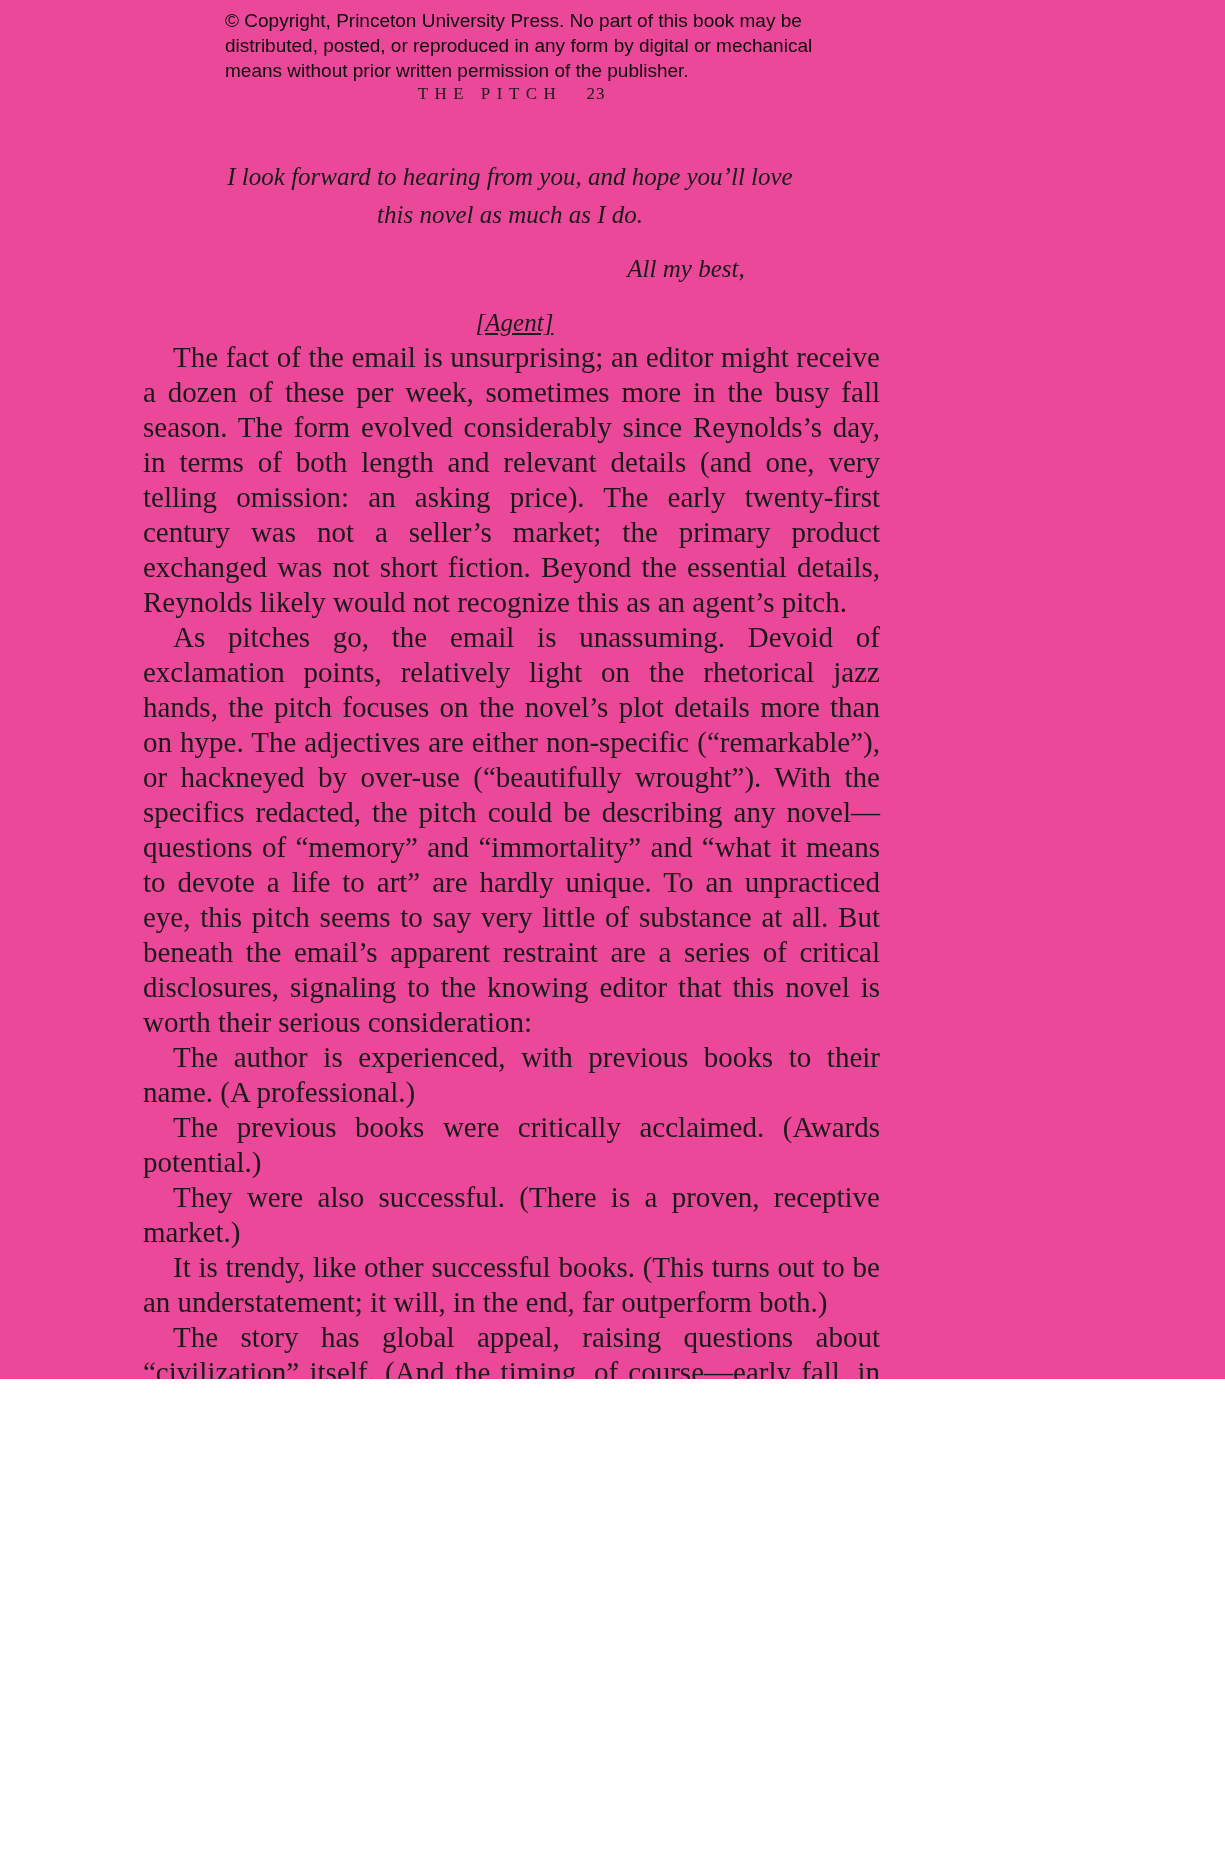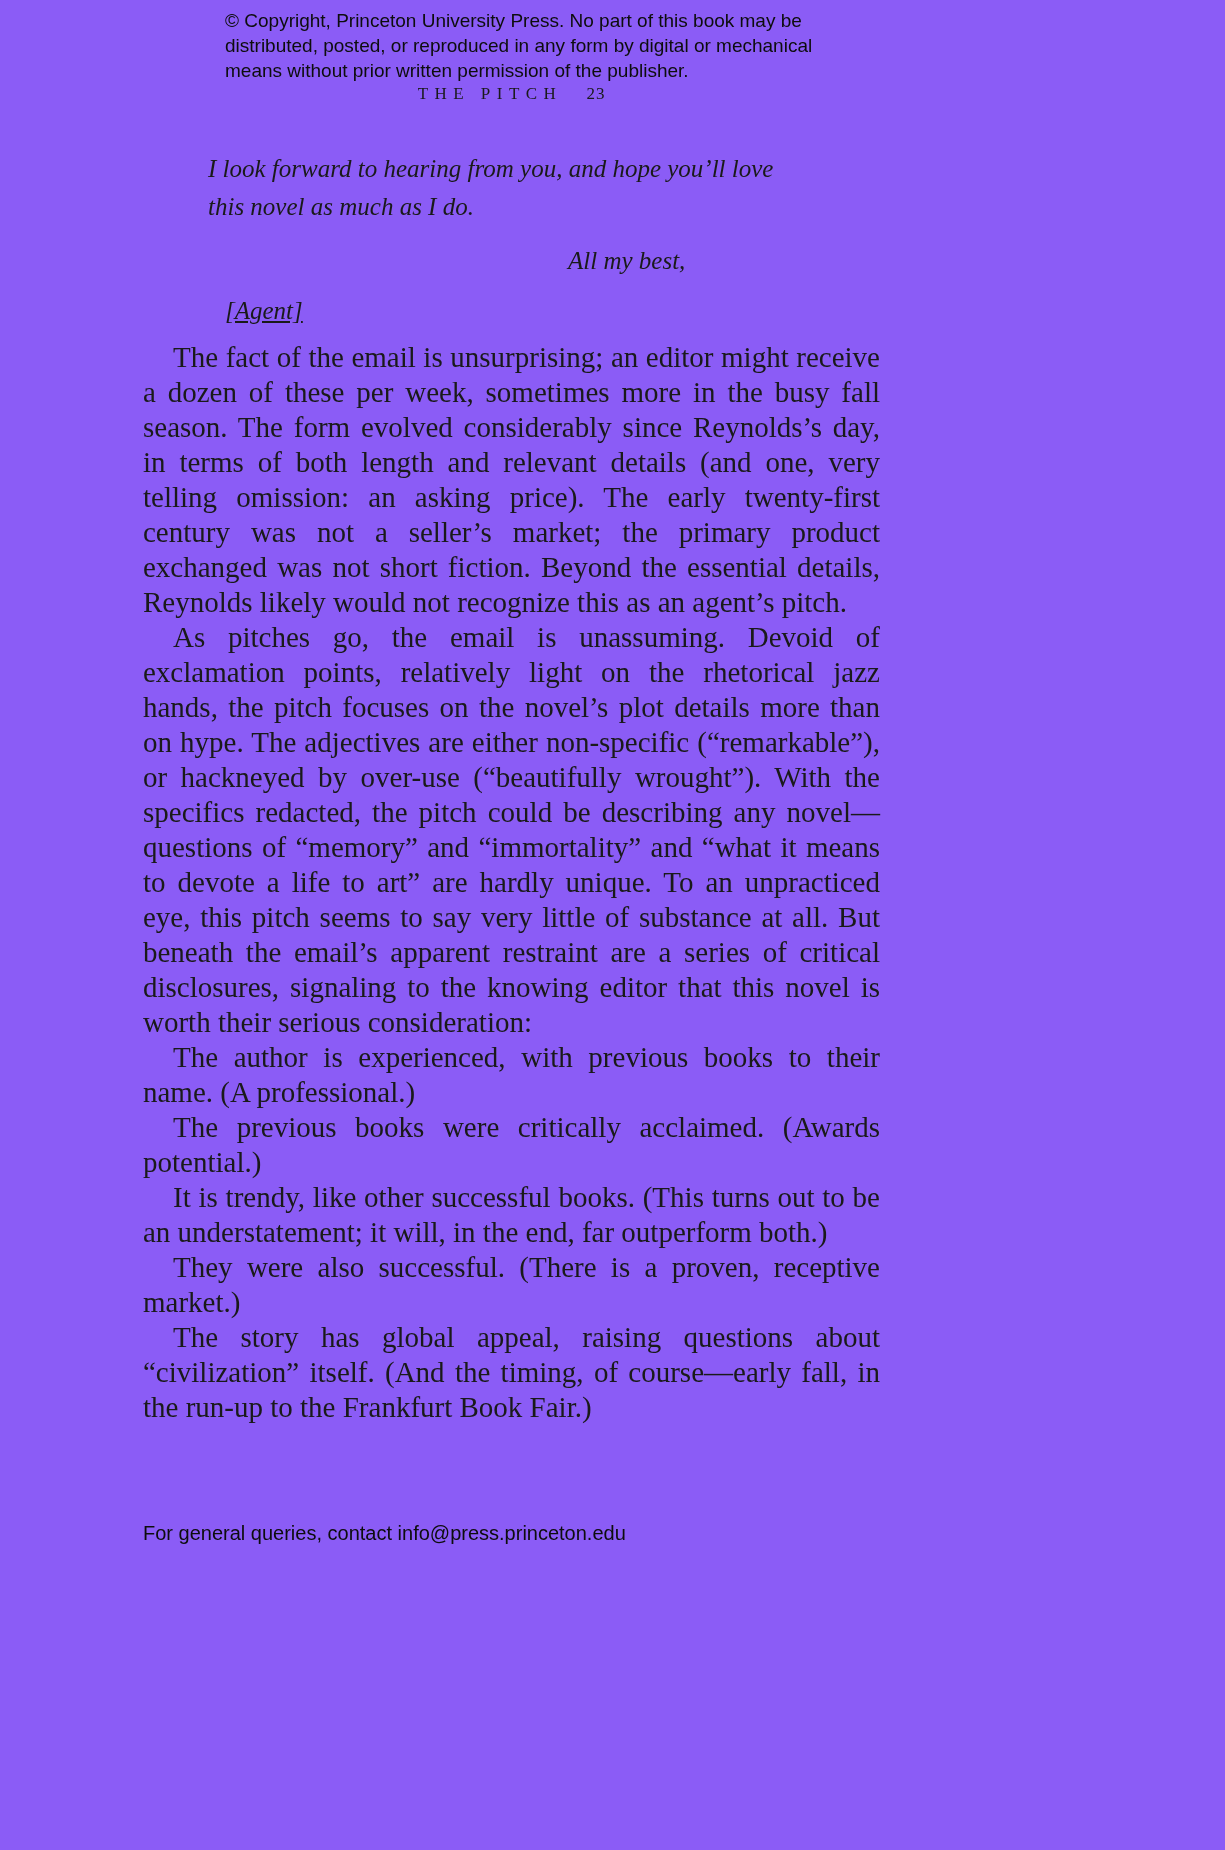--- a/index.html
+++ b/index.html
@@ -3,22 +3,22 @@
 <meta charset="utf-8">
 <style>
   html, body {
     margin: 0;
     padding: 0;
     background: #ffffff;
   }
   .page {
     position: relative;
     width: 1225px;
-    height: 1850px;
-    background: #8b5cf6;
+    height: 1379px;
+    background: #ec4899;
     color: #1a1a1a;
     overflow: hidden;
   }
 
   
   .copyright {
     position: absolute;
     left: 225px;
     top: 8px;
     width: 600px;
@@ -53,21 +53,21 @@
     position: absolute;
     left: 200px;
     top: 142px;
     width: 620px;
     font-family: "Liberation Serif", serif;
     font-style: italic;
     font-size: 25px;
     line-height: 38px;
     color: #1a1a1a;
   }
-  .quote p { margin: 8px; }
+  .quote p { margin: 16px; text-align: center; }
   .quote .quote-closing {
     margin-top: 16px;
     margin-left: 368px;
   }
   .quote .quote-signature {
     margin-top: 12px;
     margin-left: 25px;
     text-decoration: underline;
   }
 
@@ -118,20 +118,20 @@
     <p class="quote-body">I look forward to hearing from you, and hope you’ll love this novel as much as I do.</p>
     <p class="quote-closing">All my best,</p>
     <p class="quote-signature">[Agent]</p>
   </div>
 
   <div class="body-text">
     <p>The fact of the email is unsurprising; an editor might receive a dozen of these per week, sometimes more in the busy fall season. The form evolved considerably since Reynolds’s day, in terms of both length and relevant details (and one, very telling omission: an asking price). The early twenty-first century was not a seller’s market; the primary product exchanged was not short fiction. Beyond the essential details, Reynolds likely would not recognize this as an agent’s pitch.</p>
     <p>As pitches go, the email is unassuming. Devoid of exclamation points, relatively light on the rhetorical jazz hands, the pitch focuses on the novel’s plot details more than on hype. The adjectives are either non-specific (“remarkable”), or hackneyed by over-use (“beautifully wrought”). With the specifics redacted, the pitch could be describing any novel—questions of “memory” and “immortality” and “what it means to devote a life to art” are hardly unique. To an unpracticed eye, this pitch seems to say very little of substance at all. But beneath the email’s apparent restraint are a series of critical disclosures, signaling to the knowing editor that this novel is worth their serious consideration:</p>
     <p>The author is experienced, with previous books to their name. (A professional.)</p>
     <p>The previous books were critically acclaimed. (Awards potential.)</p>
+    <p>They were also successful. (There is a proven, receptive market.)</p>
     <p>It is trendy, like other successful books. (This turns out to be an understatement; it will, in the end, far outperform both.)</p>
-    <p>They were also successful. (There is a proven, receptive market.)</p>
     <p>The story has global appeal, raising questions about “civilization” itself. (And the timing, of course—early fall, in the run-up to the Frankfurt Book Fair.)</p>
   </div>
 
   <div class="footer">For general queries, contact info@press.princeton.edu</div>
 
 </div>
 
 </body></html>

